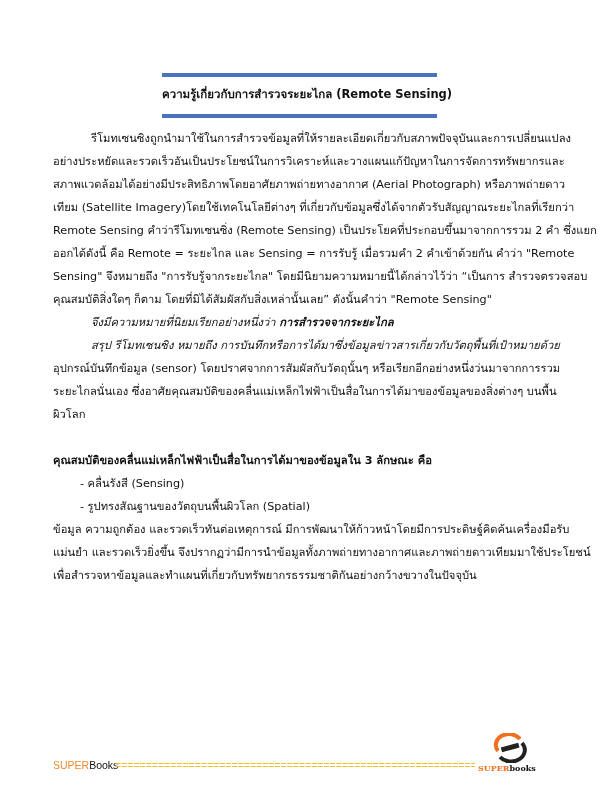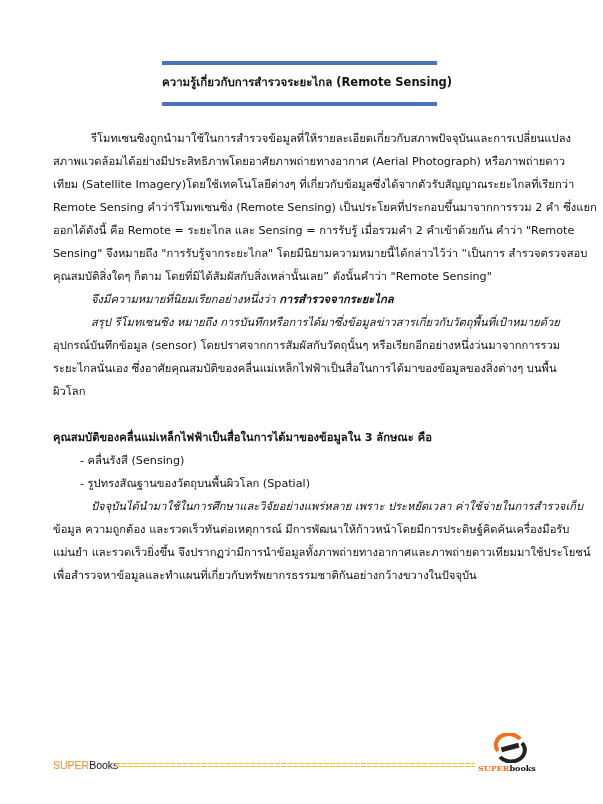--- a/index.html
+++ b/index.html
@@ -1,18 +1,18 @@
 <!DOCTYPE html>
 <html><head>
 <meta charset="utf-8">
 <style>
   html, body { margin:0; padding:0; background:#ffffff; }
   body { width:603px; height:804px; position:relative; overflow:hidden;
          font-family:"DejaVu Sans","Liberation Sans",sans-serif; color:#111; }
-  .title-box { position:absolute; left:162px; top:61px; width:275px; height:59px; }
+  .title-box { position:absolute; left:162px; top:73px; width:275px; height:59px; }
   .rule { position:absolute; left:0; width:100%; height:4px; background:#4a72c0; }
   .rule.top { top:0; }
   .rule.bottom { top:41px; }
   .title { position:absolute; left:0; top:12px; width:100%; text-align:center;
            font-size:11.5px; font-weight:bold; white-space:nowrap; }
   .body { position:absolute; left:53px; top:127px; width:520px; font-size:11.2px; line-height:23px; }
   .body p { margin:0; }
   .line { display:block; white-space:nowrap; overflow:visible; }
   .ind1 { padding-left:38px; }
   .ind2 { padding-left:38px;font-style:italic; }
@@ -35,20 +35,21 @@
 
 <div class="title-box">
   <div class="rule top"></div>
   <div class="title">ความรู้เกี่ยวกับการสำรวจระยะไกล (Remote Sensing)</div>
   <div class="rule bottom"></div>
 </div>
 
 <div class="body">
   <p>
     <span class="line ind1">รีโมทเซนซิงถูกนำมาใช้ในการสำรวจข้อมูลที่ให้รายละเอียดเกี่ยวกับสภาพปัจจุบันและการเปลี่ยนแปลง</span>
+    <span class="line">อย่างประหยัดและรวดเร็วอันเป็นประโยชน์ในการวิเคราะห์และวางแผนแก้ปัญหาในการจัดการทรัพยากรและ</span>
     <span class="line">สภาพแวดล้อมได้อย่างมีประสิทธิภาพโดยอาศัยภาพถ่ายทางอากาศ (Aerial Photograph) หรือภาพถ่ายดาว</span>
     <span class="line">เทียม (Satellite Imagery)โดยใช้เทคโนโลยีต่างๆ ที่เกี่ยวกับข้อมูลซึ่งได้จากตัวรับสัญญาณระยะไกลที่เรียกว่า</span>
     <span class="line">Remote Sensing คำว่ารีโมทเซนซิ่ง (Remote Sensing) เป็นประโยคที่ประกอบขึ้นมาจากการรวม 2 คำ ซึ่งแยก</span>
     <span class="line">ออกได้ดังนี้ คือ Remote = ระยะไกล และ Sensing = การรับรู้ เมื่อรวมคำ 2 คำเข้าด้วยกัน คำว่า "Remote</span>
     <span class="line">Sensing" จึงหมายถึง "การรับรู้จากระยะไกล" โดยมีนิยามความหมายนี้ได้กล่าวไว้ว่า “เป็นการ สำรวจตรวจสอบ</span>
     <span class="line">คุณสมบัติสิ่งใดๆ ก็ตาม โดยที่มิได้สัมผัสกับสิ่งเหล่านั้นเลย” ดังนั้นคำว่า "Remote Sensing"</span>
   </p>
   <p class="line ind2">
     <span>จึงมีความหมายที่นิยมเรียกอย่างหนึ่งว่า </span><span class="bold">การสำรวจจากระยะไกล</span>
   </p>
@@ -58,21 +59,20 @@
     <span class="line">ระยะไกลนั่นเอง ซึ่งอาศัยคุณสมบัติของคลื่นแม่เหล็กไฟฟ้าเป็นสื่อในการได้มาของข้อมูลของสิ่งต่างๆ บนพื้น</span>
     <span class="line">ผิวโลก</span>
   </p>
   <div class="spacer"></div>
   <p class="line bold">คุณสมบัติของคลื่นแม่เหล็กไฟฟ้าเป็นสื่อในการได้มาของข้อมูลใน 3 ลักษณะ คือ</p>
   <div class="bullets">
     <span class="line">- คลื่นรังสี (Sensing)</span>
     <span class="line">- รูปทรงสัณฐานของวัตถุบนพื้นผิวโลก (Spatial)</span>
   </div>
   <p>
-    <span class="line ind2">ปัจจุบันได้นำมาใช้ในการศึกษาและวิจัยอย่างแพร่หลาย เพราะ ประหยัดเวลา ค่าใช้จ่ายในการสำรวจเก็บ</span>
     <span class="line">ข้อมูล ความถูกต้อง และรวดเร็วทันต่อเหตุการณ์   มีการพัฒนาให้ก้าวหน้าโดยมีการประดิษฐ์คิดค้นเครื่องมือรับ</span>
     <span class="line">แม่นยำ และรวดเร็วยิ่งขึ้น จึงปรากฏว่ามีการนำข้อมูลทั้งภาพถ่ายทางอากาศและภาพถ่ายดาวเทียมมาใช้ประโยชน์</span>
     <span class="line">เพื่อสำรวจหาข้อมูลและทำแผนที่เกี่ยวกับทรัพยากรธรรมชาติกันอย่างกว้างขวางในปัจจุบัน</span>
   </p>
 </div>
 
 <div class="footer">
   <div class="brand">
     <span class="super">SUPER</span><span class="books">Books</span>
   </div>

